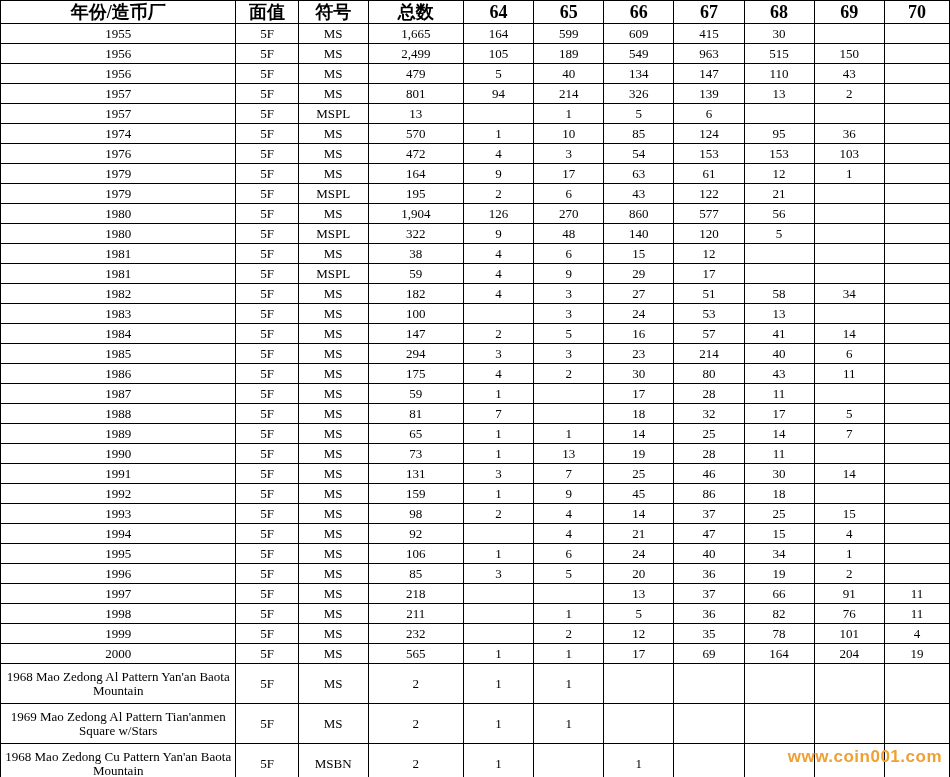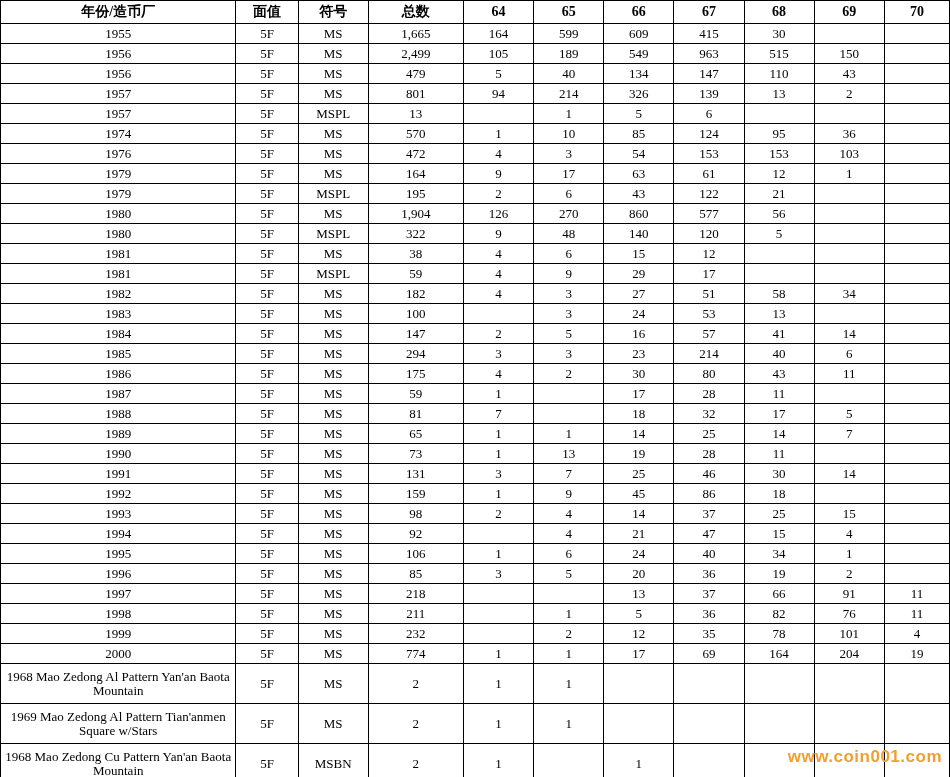--- a/index.html
+++ b/index.html
@@ -27,21 +27,21 @@
     font-size: 13px;
     padding: 0;
     height: 19px;
     line-height: 1.05;
     overflow: hidden;
     white-space: nowrap;
   }
   table.grid thead th {
     font-weight: bold;
     height: 22px;
-    font-size: 14px;
+    font-size: 18px;
   }
   
   col.c0 { width: 235px; }
   col.c1 { width: 62px; }
   col.c2 { width: 70px; }
   col.c3 { width: 95px; }
   col.c4 { width: 70px; }
   col.c5 { width: 70px; }
   col.c6 { width: 70px; }
   col.c7 { width: 70px; }
@@ -503,21 +503,21 @@
         <td>12</td>
         <td>35</td>
         <td>78</td>
         <td>101</td>
         <td>4</td>
       </tr>
       <tr>
         <td>2000</td>
         <td>5F</td>
         <td>MS</td>
-        <td>774</td>
+        <td>565</td>
         <td>1</td>
         <td>1</td>
         <td>17</td>
         <td>69</td>
         <td>164</td>
         <td>204</td>
         <td>19</td>
       </tr>
       <tr class="tall">
         <td class="name-cell">1968 Mao Zedong Al Pattern Yan'an Baota Mountain</td>

